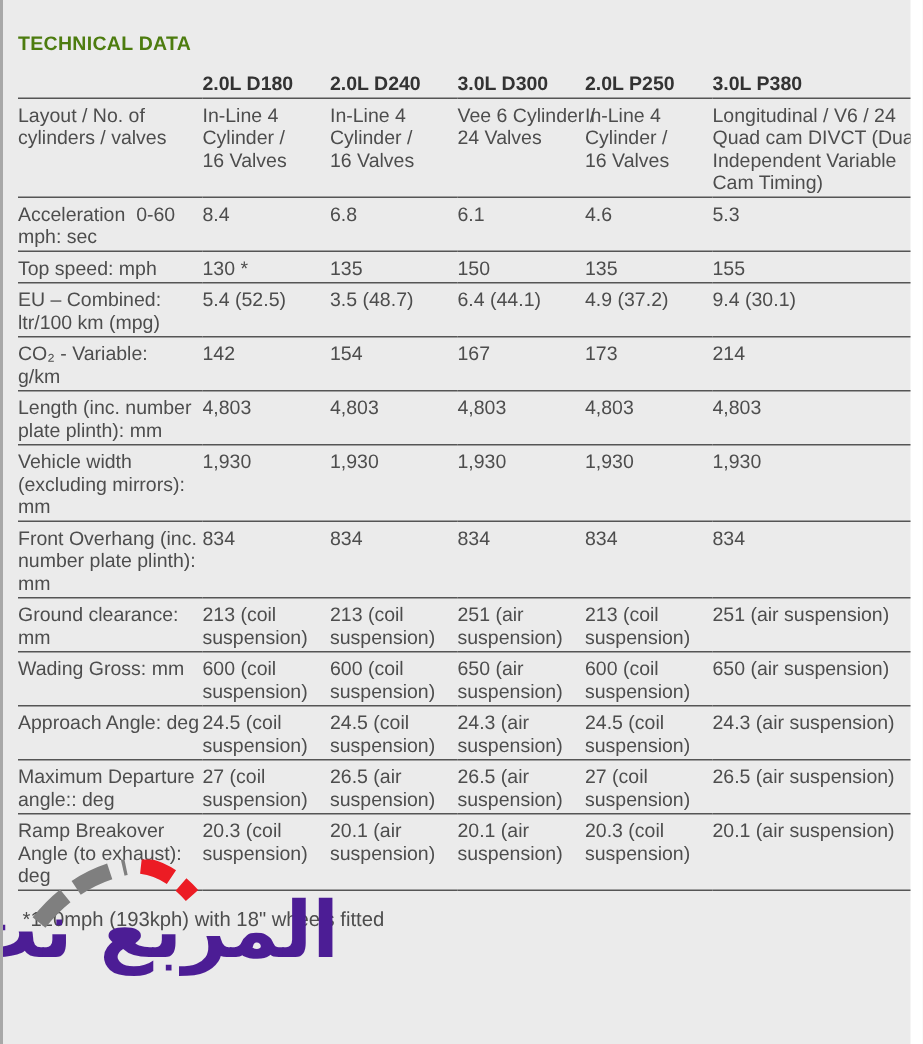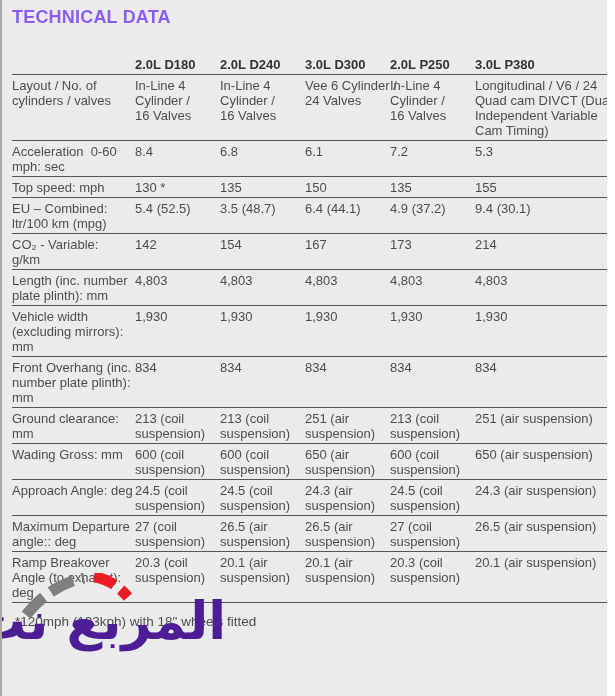--- a/index.html
+++ b/index.html
@@ -9,31 +9,31 @@
   .page {
     position: relative;
     width: 607px;
     height: 696px;
     background: #ebebeb;
     border-left: 2px solid #a8a8a8;
     overflow: hidden;
   }
 
   .title {
-    font-size: 18px;
-    font-weight: bold;
-    color: #8b5cf6;
-    padding: 7px 0 0 10px;
+    font-size: 13px;
+    font-weight: bold;
+    color: #4d7c0f;
+    padding: 21px 0 0 10px;
     letter-spacing: 0.2px;
   }
 
   table.spec {
     border-collapse: collapse;
     table-layout: fixed;
-    margin: 26px 0 0 10px;
+    margin: 9px 0 0 10px;
     width: 596px;
   }
   table.spec th, table.spec td {
     font-size: 13px;
     line-height: 15px;
     color: #4d4d4d;
     font-weight: normal;
     text-align: left;
     vertical-align: top;
     padding: 3px 2px 2px 0;
@@ -135,21 +135,21 @@
 Independent Variable
 Cam Timing)</td>
   </tr>
 
   <tr>
     <th scope="row">Acceleration  0-60
 mph: sec</th>
     <td>8.4</td>
     <td>6.8</td>
     <td>6.1</td>
-    <td>7.2</td>
+    <td>4.6</td>
     <td>5.3</td>
   </tr>
 
   <tr>
     <th scope="row">Top speed: mph</th>
     <td>130 *</td>
     <td>135</td>
     <td>150</td>
     <td>135</td>
     <td>155</td>

